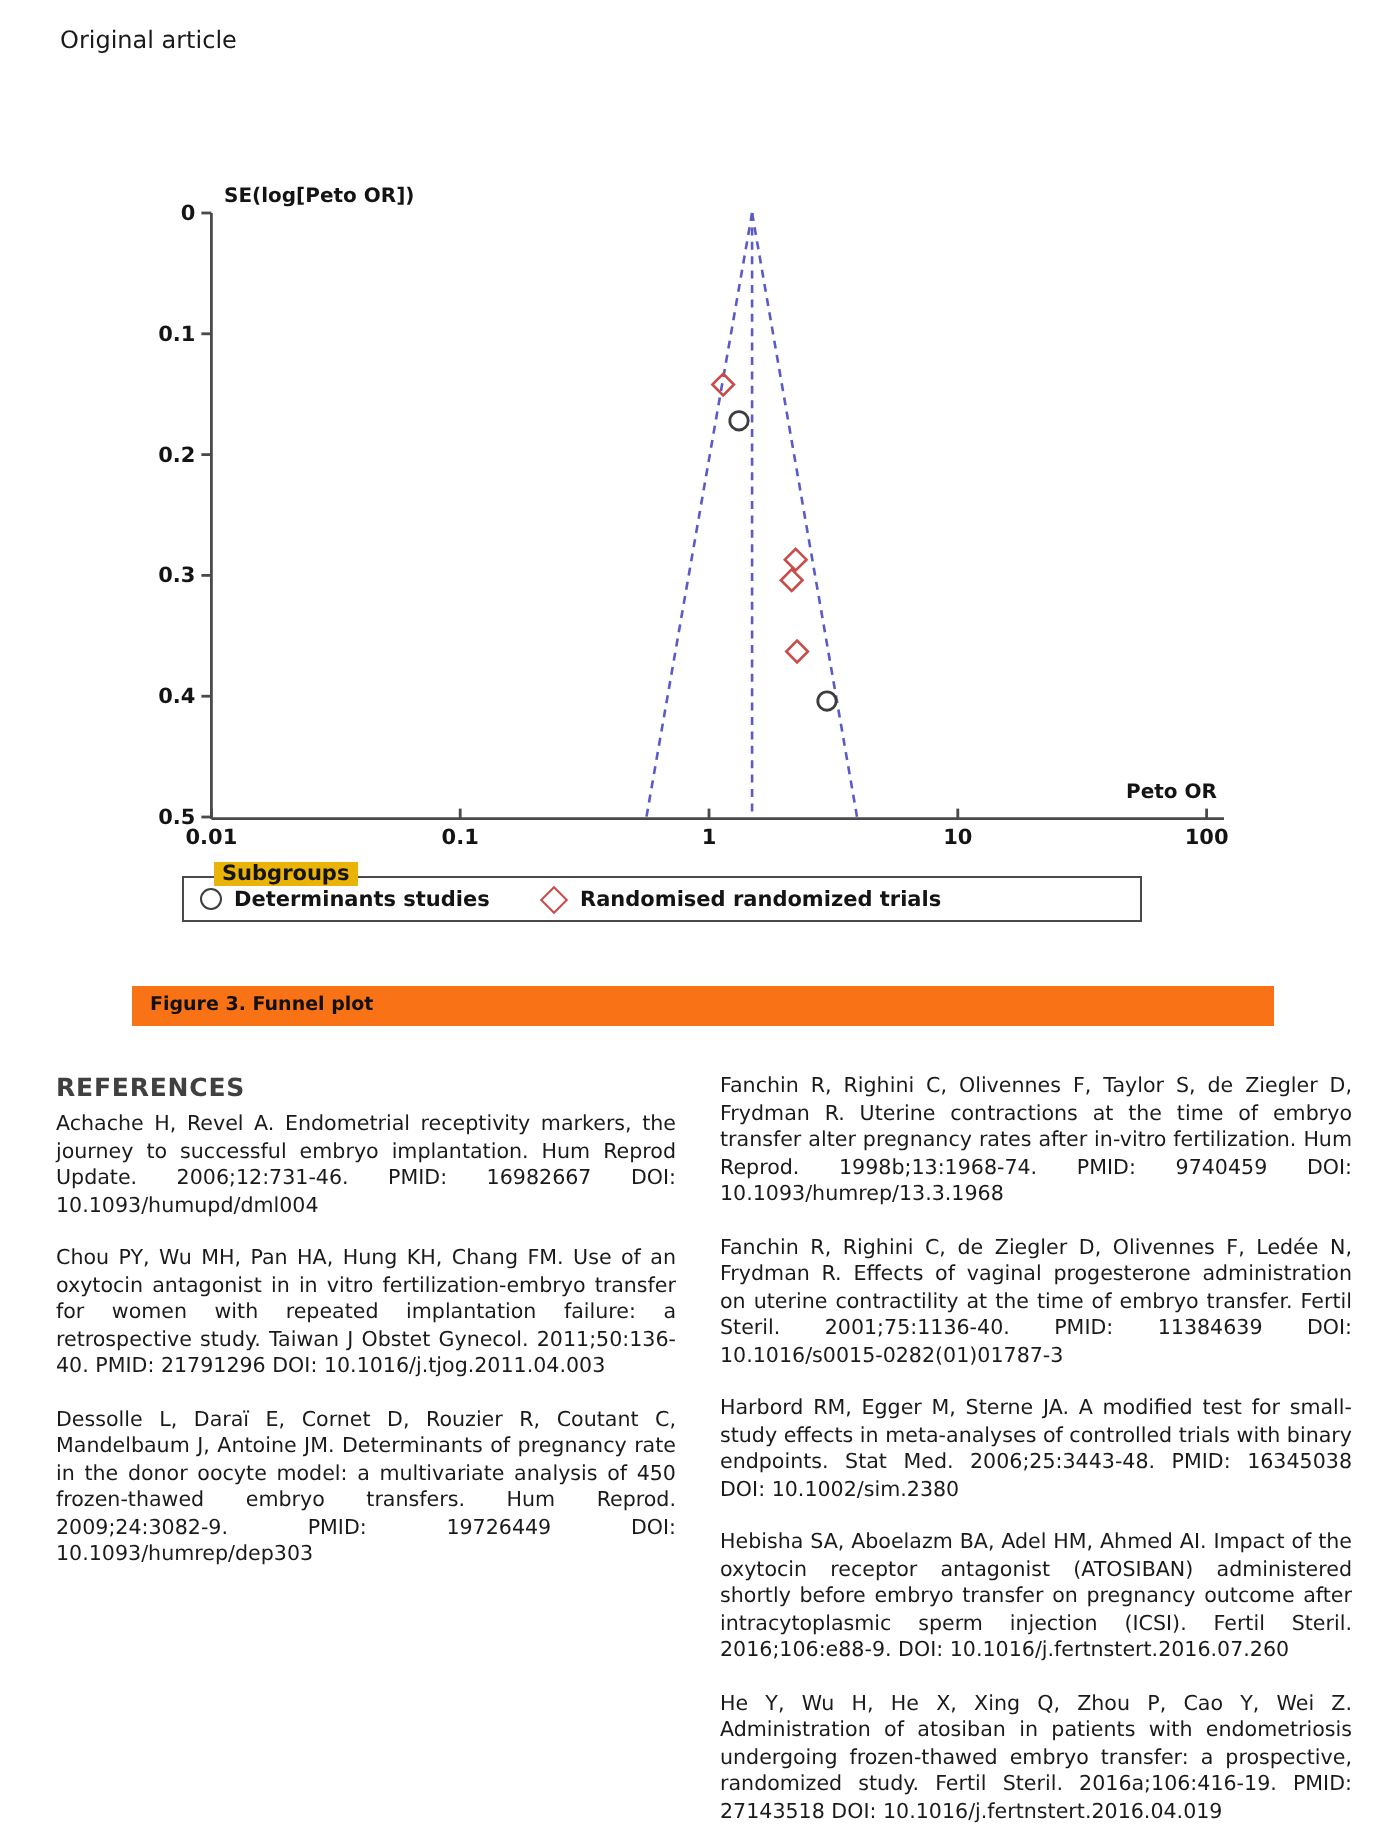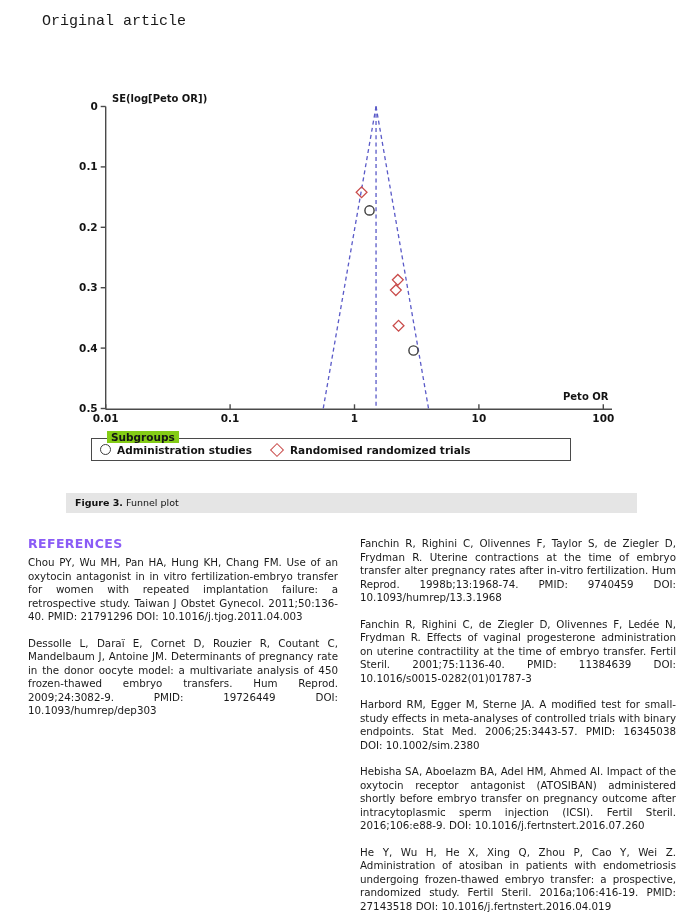--- a/index.html
+++ b/index.html
@@ -7,25 +7,24 @@
     position: relative;
     width: 700px;
     height: 923px;
     background: #ffffff;
     overflow: hidden;
     font-family: "DejaVu Sans", "Liberation Sans", sans-serif;
     color: #1a1a1a;
   }
   .kicker {
     position: absolute;
-    left: 42px;
+    left: 30px;
     top: 13px;
-    font-size: 15px;
+    font-size: 12px;
     color: #1a1a1a;
-    font-family: Liberation Mono, monospace;
   }
   #funnel-svg {
     position: absolute;
     left: 0;
     top: 0;
   }
   .svg-ax { stroke: #4a4a4a; stroke-width: 1.4; }
   .svg-fn { stroke: #5a5ac8; stroke-width: 1.3; stroke-dasharray: 4 3.2; fill: none; }
   .svg-tick {
     font-family: "DejaVu Sans", sans-serif;
@@ -48,21 +47,21 @@
     top: 438px;
     width: 478px;
     height: 21px;
     border: 1.5px solid #4a4a4a;
     background: #ffffff;
   }
   .legend-title {
     position: absolute;
     left: 15px;
     top: -8px;
-    background: #84cc16;
+    background: #eab308;
     padding: 0 4px;
     font-size: 10.5px;
     font-weight: bold;
     color: #141414;
   }
   .legend-item {
     position: absolute;
     top: 0;
     height: 21px;
     display: flex;
@@ -90,34 +89,35 @@
     background: transparent;
     margin-left: 2px;
     margin-right: 2px;
   }
   .caption-bar {
     position: absolute;
     left: 66px;
     top: 493px;
     width: 562px;
     height: 20px;
-    background: #e5e5e5;
+    background: #f97316;
     font-size: 9.5px;
     line-height: 20px;
     padding-left: 9px;
     color: #111111;
+    font-weight: bold;
   }
   .refs-heading {
     position: absolute;
     left: 28px;
     top: 536px;
     font-size: 12.5px;
     font-weight: bold;
     letter-spacing: 0.4px;
-    color: #8b5cf6;
+    color: #404040;
     margin: 0;
   }
   .ref-col {
     position: absolute;
     font-size: 10.3px;
     line-height: 13.5px;
     text-align: justify;
     color: #1a1a1a;
   }
   .ref-col-left  { left: 28px;  top: 556px; width: 310px; }
@@ -168,39 +168,40 @@
         <path d="M 398.55108982993664 320.352 L 403.9510898299366 325.75199999999995 L 398.55108982993664 331.15199999999993 L 393.15108982993667 325.75199999999995 Z" fill="none" stroke="#c94b4a" stroke-width="1.3"></path>
       </svg>
 
     <div class="axis-title y-title">SE(log[Peto OR])</div>
     <div class="axis-title x-title">Peto OR</div>
 
     <div class="legend-box">
       <span class="legend-title">Subgroups</span>
       <span class="legend-item first">
         <span class="glyph-circle" style="border-color: rgb(61, 61, 61);"></span>
-        <span>Administration studies</span>
+        <span>Determinants studies</span>
       </span>
       <span class="legend-item second">
         <span class="glyph-diamond" style="border-color: rgb(201, 75, 74);"></span>
         <span>Randomised randomized trials</span>
       </span>
     </div>
   </div>
 
   <div class="caption-bar">
     <b>Figure 3.</b><span> Funnel plot</span>
   </div>
 
   <h2 class="refs-heading">REFERENCES</h2>
   <div class="ref-col ref-col-left" id="refs-left">
+      <p class="ref">Achache H, Revel A. Endometrial receptivity markers, the journey to successful embryo implantation. Hum Reprod Update. 2006;12:731-46. PMID: 16982667 DOI: 10.1093/humupd/dml004</p>
       <p class="ref">Chou PY, Wu MH, Pan HA, Hung KH, Chang FM. Use of an oxytocin antagonist in in vitro fertilization-embryo transfer for women with repeated implantation failure: a retrospective study. Taiwan J Obstet Gynecol. 2011;50:136-40. PMID: 21791296 DOI: 10.1016/j.tjog.2011.04.003</p>
       <p class="ref">Dessolle L, Daraï E, Cornet D, Rouzier R, Coutant C, Mandelbaum J, Antoine JM. Determinants of pregnancy rate in the donor oocyte model: a multivariate analysis of 450 frozen-thawed embryo transfers. Hum Reprod. 2009;24:3082-9. PMID: 19726449 DOI: 10.1093/humrep/dep303</p>
     </div>
   <div class="ref-col ref-col-right" id="refs-right">
       <p class="ref">Fanchin R, Righini C, Olivennes F, Taylor S, de Ziegler D, Frydman R. Uterine contractions at the time of embryo transfer alter pregnancy rates after in-vitro fertilization. Hum Reprod. 1998b;13:1968-74. PMID: 9740459 DOI: 10.1093/humrep/13.3.1968</p>
       <p class="ref">Fanchin R, Righini C, de Ziegler D, Olivennes F, Ledée N, Frydman R. Effects of vaginal progesterone administration on uterine contractility at the time of embryo transfer. Fertil Steril. 2001;75:1136-40. PMID: 11384639 DOI: 10.1016/s0015-0282(01)01787-3</p>
-      <p class="ref">Harbord RM, Egger M, Sterne JA. A modified test for small-study effects in meta-analyses of controlled trials with binary endpoints. Stat Med. 2006;25:3443-57. PMID: 16345038 DOI: 10.1002/sim.2380</p>
+      <p class="ref">Harbord RM, Egger M, Sterne JA. A modified test for small-study effects in meta-analyses of controlled trials with binary endpoints. Stat Med. 2006;25:3443-48. PMID: 16345038 DOI: 10.1002/sim.2380</p>
       <p class="ref">Hebisha SA, Aboelazm BA, Adel HM, Ahmed AI. Impact of the oxytocin receptor antagonist (ATOSIBAN) administered shortly before embryo transfer on pregnancy outcome after intracytoplasmic sperm injection (ICSI). Fertil Steril. 2016;106:e88-9. DOI: 10.1016/j.fertnstert.2016.07.260</p>
       <p class="ref">He Y, Wu H, He X, Xing Q, Zhou P, Cao Y, Wei Z. Administration of atosiban in patients with endometriosis undergoing frozen-thawed embryo transfer: a prospective, randomized study. Fertil Steril. 2016a;106:416-19. PMID: 27143518 DOI: 10.1016/j.fertnstert.2016.04.019</p>
     </div>
 
 </div>
 
 </body></html>

